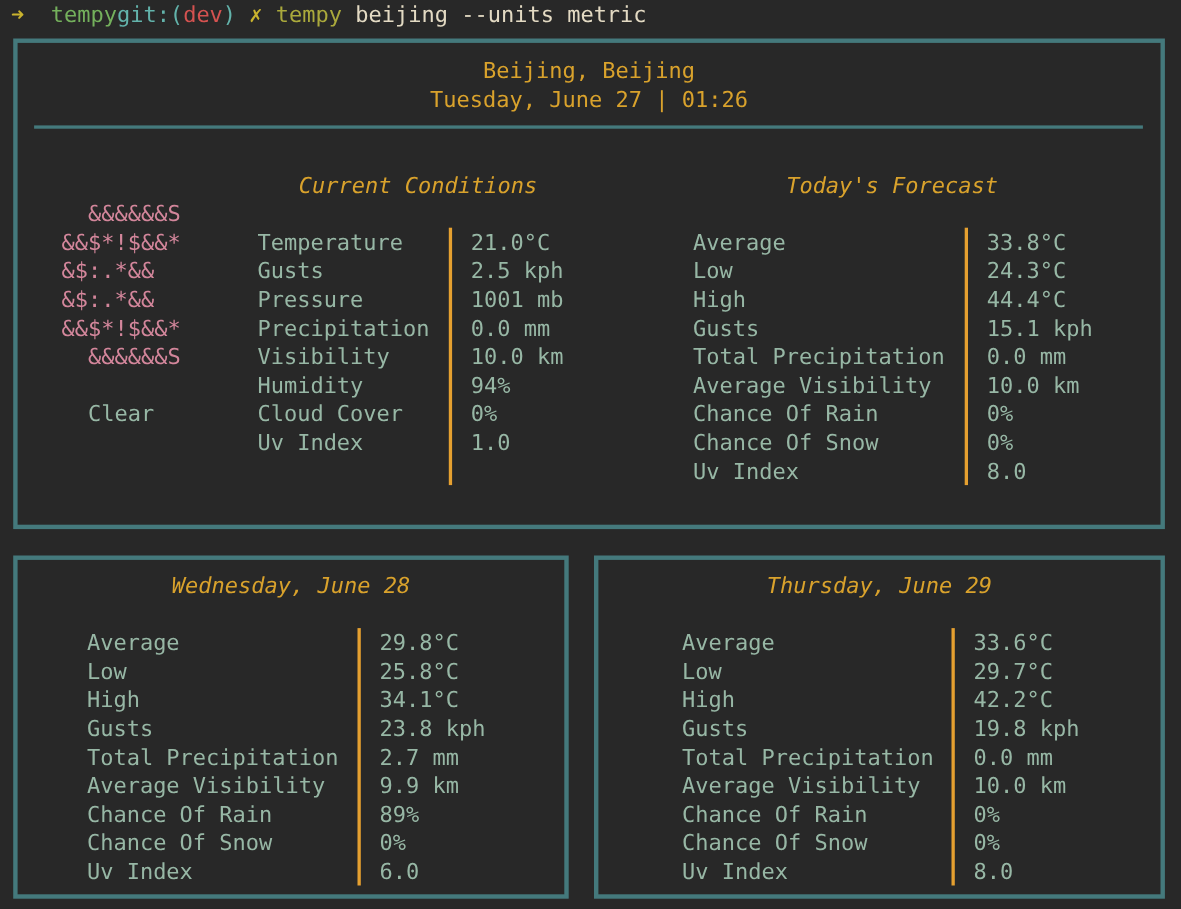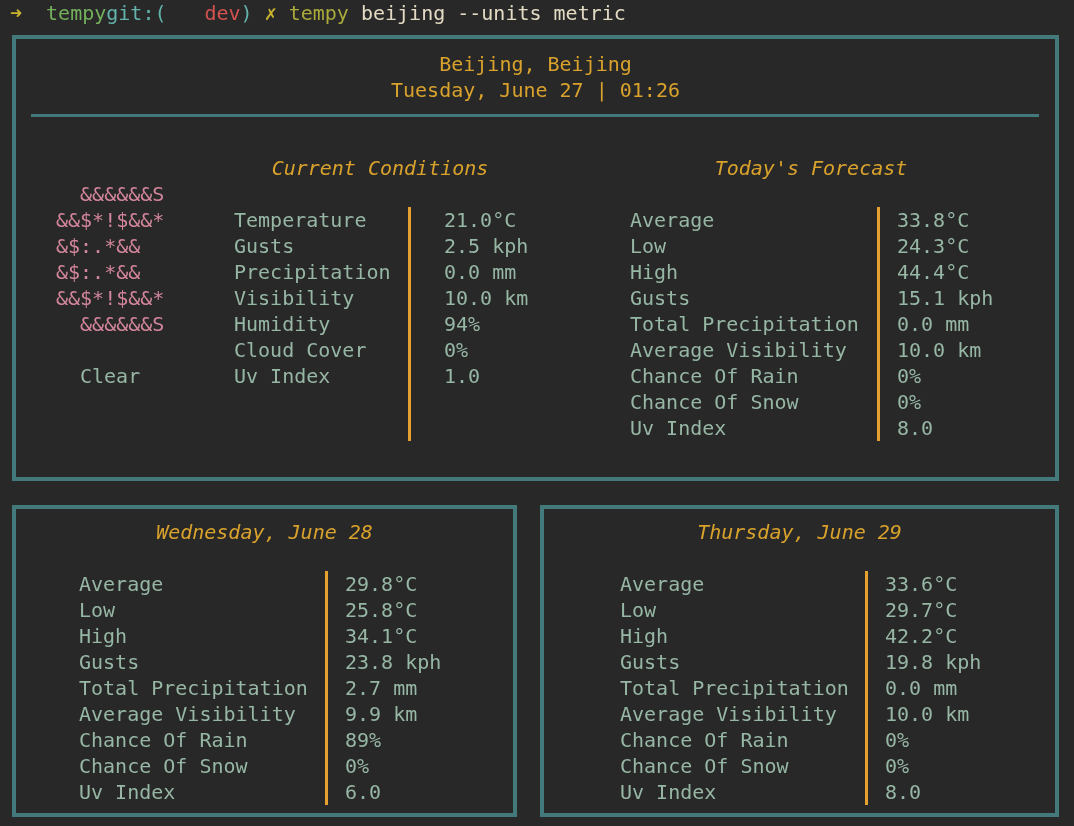--- a/index.html
+++ b/index.html
@@ -25,21 +25,21 @@
     overflow:hidden;
     font-family:"DejaVu Sans Mono","Liberation Mono",monospace;
     font-size:20px;line-height:26px;
     color:var(--aqua);
   }
   
   .prompt{position:absolute;left:10px;top:0;height:26px;white-space:nowrap;}
   .prompt .arrow{color:var(--yellow);margin-right:24px;}
   .prompt .dir{color:var(--green);}
   .prompt .gitp{color:var(--cyan);margin-left:0;}
-  .prompt .branch{color:var(--red);margin-left:38px;}
+  .prompt .branch{color:var(--red);}
   .prompt .gits{color:var(--cyan);}
   .prompt .dirty{color:var(--yellow);margin-left:12px;}
   .prompt .cmd{color:var(--olive);margin-left:12px;}
   .prompt .args{color:var(--cream);margin-left:12px;}
   
   .box{position:absolute;border:4px solid var(--teal);background:var(--bg);}
   .box-main{left:12px;top:35px;width:1047px;height:446px;padding-left:38px;}
   .box-wed{left:12px;top:505px;width:505px;height:312px;}
   .box-thu{left:540px;top:505px;width:519px;height:312px;}
   .center-line{position:absolute;left:0;width:100%;text-align:center;color:var(--gold);white-space:pre;}
@@ -54,21 +54,21 @@
   .art{position:absolute;left:40px;top:142px;color:var(--pink);
        font:inherit;line-height:26px;white-space:pre;}
   .cond{position:absolute;left:64px;top:324px;color:var(--aqua);white-space:pre;}
   
   .wtable{position:absolute;height:234px;}
   .wtable .vsep{position:absolute;top:0;bottom:0;width:3px;background:var(--sep);}
   .trow{position:relative;height:26px;white-space:pre;}
   .trow .tl{position:absolute;left:0;color:var(--aqua);}
   .trow .tv{position:absolute;color:var(--aqua);}
   .t-cur{left:218px;top:168px;width:340px;}
-  .t-cur .vsep{left:174px;}  .t-cur .tv{left:194px;margin-left:16px;}
+  .t-cur .vsep{left:174px;}  .t-cur .tv{left:194px;}
   .t-today{left:614px;top:168px;width:425px;}
   .t-today .vsep{left:247px;} .t-today .tv{left:267px;}
   .t-wed{left:63px;top:62px;width:430px;}
   .t-wed .vsep{left:246px;}  .t-wed .tv{left:266px;}
   .t-thu{left:76px;top:62px;width:430px;}
   .t-thu .vsep{left:245px;}  .t-thu .tv{left:265px;}
 </style>
 </head>
 <body>
 
@@ -91,20 +91,21 @@
 &amp;$:.*&amp;&amp;
 &amp;$:.*&amp;&amp;
 &amp;&amp;$*!$&amp;&amp;*
   &amp;&amp;&amp;&amp;&amp;&amp;S</pre>
     <div class="cond">Clear</div>
 
     <div class="wtable t-cur">
       <div class="vsep"></div>
       <div class="trow"><span class="tl">Temperature</span><span class="tv">21.0°C</span></div>
       <div class="trow"><span class="tl">Gusts</span><span class="tv">2.5 kph</span></div>
+      <div class="trow"><span class="tl">Pressure</span><span class="tv">1001 mb</span></div>
       <div class="trow"><span class="tl">Precipitation</span><span class="tv">0.0 mm</span></div>
       <div class="trow"><span class="tl">Visibility</span><span class="tv">10.0 km</span></div>
       <div class="trow"><span class="tl">Humidity</span><span class="tv">94%</span></div>
       <div class="trow"><span class="tl">Cloud Cover</span><span class="tv">0%</span></div>
       <div class="trow"><span class="tl">Uv Index</span><span class="tv">1.0</span></div>
     </div>
 
     <div class="wtable t-today">
       <div class="vsep"></div>
       <div class="trow"><span class="tl">Average</span><span class="tv">33.8°C</span></div>

